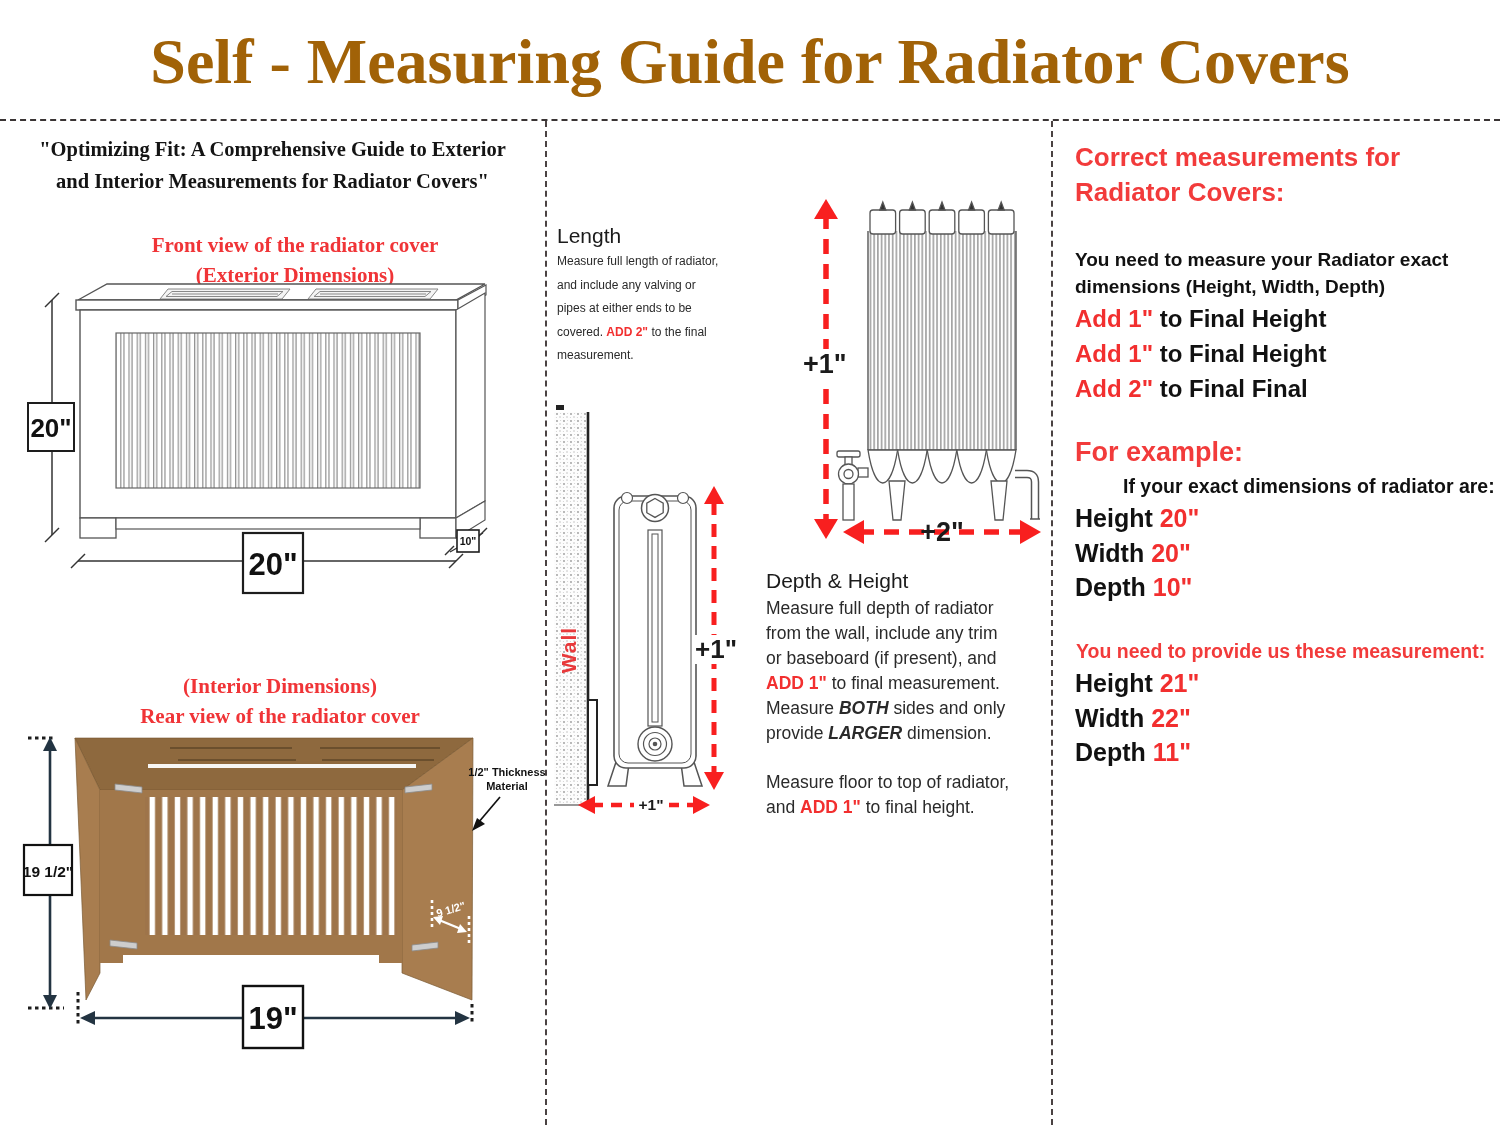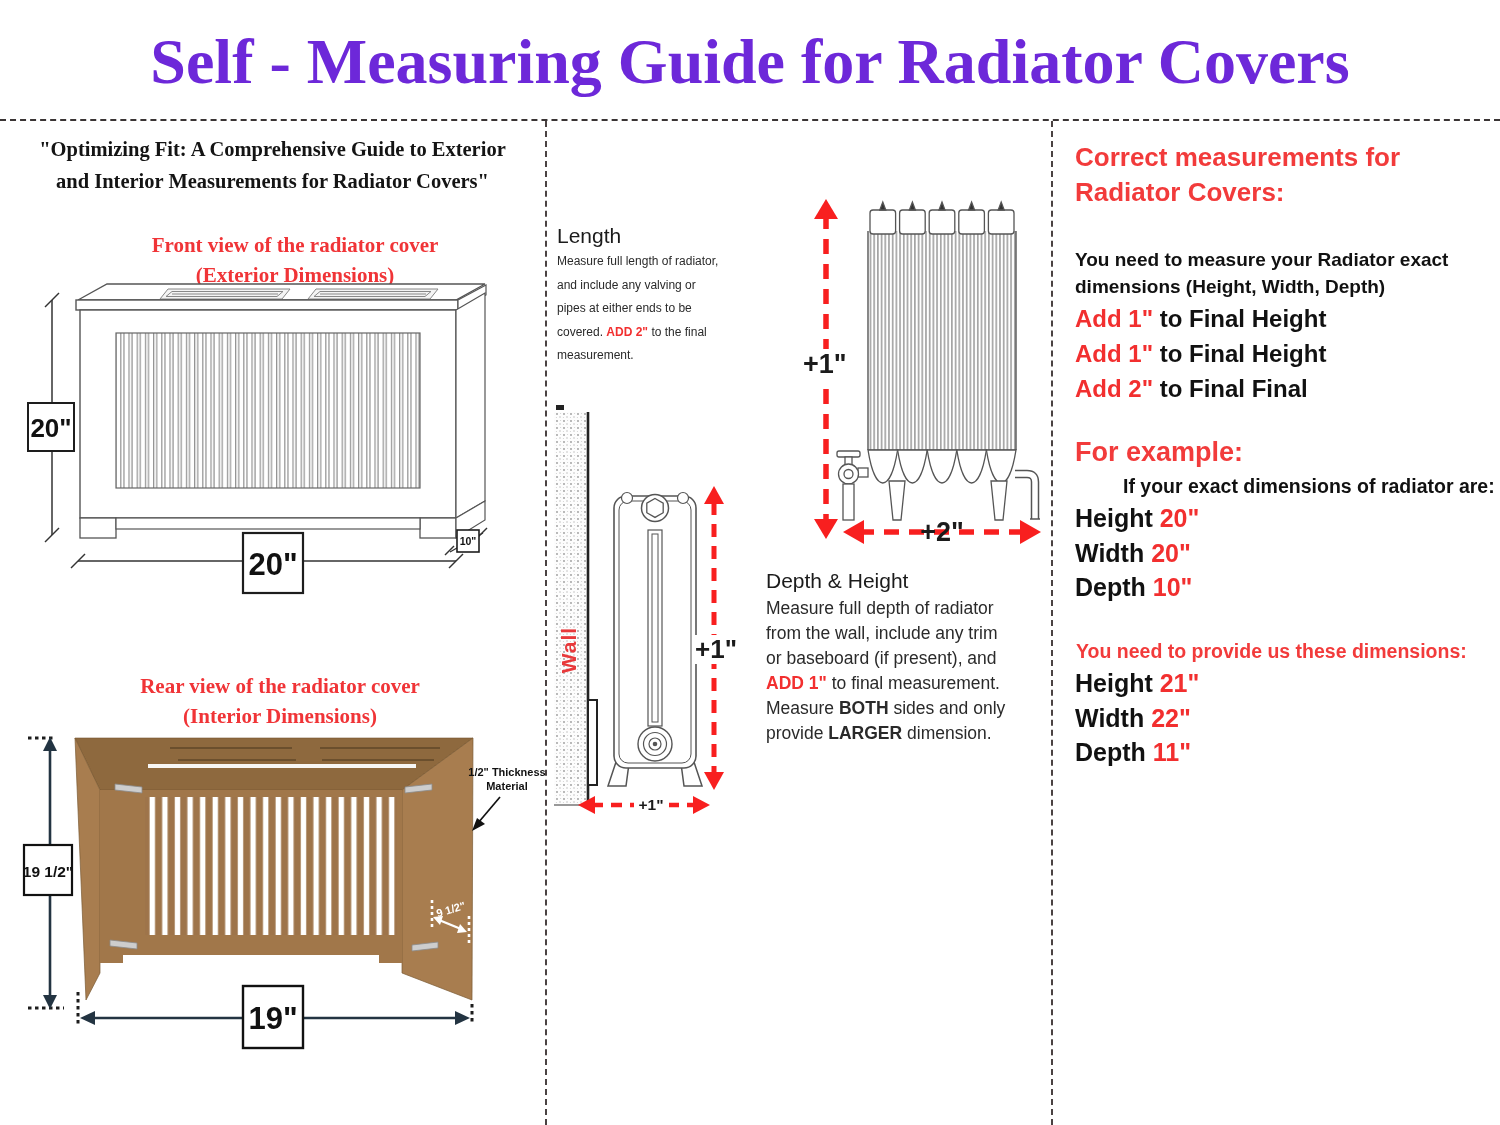--- a/index.html
+++ b/index.html
@@ -4,21 +4,21 @@
 <style>
   html,body{margin:0;padding:0;background:#fff;}
   #page{position:relative;width:1500px;height:1125px;background:#fff;overflow:hidden;
         font-family:"Liberation Sans",sans-serif;color:#111;}
   .abs{position:absolute;}
   svg{overflow:visible;display:block;}
   svg text{font-family:"Liberation Sans",sans-serif;}
 
   
   #title{left:0;top:20px;width:1500px;height:84px;line-height:84px;text-align:center;
-         font-family:"Liberation Serif",serif;font-weight:bold;font-size:64px;color:#6d28d9;
+         font-family:"Liberation Serif",serif;font-weight:bold;font-size:64px;color:#a16207;
          letter-spacing:0px;white-space:nowrap;}
   #top-rule{left:0;top:119px;width:1500px;height:0;border-top:2px dashed #3a3434;}
   .vdiv{top:121px;height:1004px;width:0;border-left:2px dashed #4a4242;}
   #vdiv-left{left:545px;}
   #vdiv-right{left:1051px;}
 
   
   #quote{left:10px;top:133px;width:525px;text-align:center;font-family:"Liberation Serif",serif;
          font-weight:bold;font-size:20.5px;line-height:32px;color:#141414;}
   .red-head{font-family:"Liberation Serif",serif;font-weight:bold;font-size:21px;line-height:30px;
@@ -27,21 +27,21 @@
   #rear-head{left:15px;top:671px;width:530px;}
 
   
   #len-h,#dh-h{font-weight:normal;font-size:21px;color:#1b1b1b;}
   #len-h{left:557px;top:224px;}
   #len-p{left:557px;top:250px;width:280px;font-size:12px;line-height:23.5px;color:#2a2a2a;white-space:pre-line;}
   #dh-h{left:766px;top:569px;}
   #dh-p1{left:766px;top:596px;width:300px;font-size:17.5px;line-height:25px;color:#2a2a2a;white-space:pre-line;}
   #dh-p2{left:766px;top:770px;width:300px;font-size:17.5px;line-height:25px;color:#2a2a2a;white-space:pre-line;}
   .red-inline{color:#f22f2f;font-weight:bold;}
-  .bi{font-weight:bold;}
+  .bi{font-weight:bold;font-style:italic;}
   #plus1-top-label{left:801px;top:349px;font-weight:bold;font-size:27px;color:#1b1b1b;
                    background:#fff;padding:0 2px;}
 
   
   #rc-heading{left:1075px;top:140px;width:380px;font-weight:bold;font-size:26px;line-height:35px;
               color:#f23b3b;white-space:pre-line;}
   #rc-intro{left:1075px;top:247px;width:430px;font-weight:bold;font-size:19px;line-height:26.5px;
             color:#111;white-space:pre-line;}
   #rc-rules{left:1075px;top:301px;font-weight:bold;font-size:24px;line-height:35px;color:#111;}
   #rc-ex-h{left:1075px;top:437px;font-weight:bold;font-size:27px;color:#f23b3b;}
@@ -120,22 +120,22 @@
     <g stroke="#333" stroke-width="1.4">
       <line x1="430" y1="270" x2="463" y2="251"></line>
       <line x1="425" y1="273" x2="434" y2="264"></line>
       <line x1="458" y1="255" x2="467" y2="246"></line>
     </g>
     <rect x="437" y="248" width="22" height="22" fill="#fff" stroke="#1d1d1d" stroke-width="1.6"></rect>
     <text x="448" y="263" text-anchor="middle" font-size="10.5" font-weight="bold" fill="#111">10"</text>
   </svg>
 
   <div class="abs red-head" id="rear-head">
+    <div>(Interior Dimensions)</div>
     <div>Rear view of the radiator cover</div>
-    <div>(Interior Dimensions)</div>
   </div>
 
   <svg class="abs" style="left:20px;top:728px;" width="525" height="335" viewBox="0 0 525 335">
     <defs>
       <pattern id="rslats" width="12.6" height="10" patternUnits="userSpaceOnUse">
         <rect width="12.6" height="10" fill="#9e744a"></rect>
         <rect x="3.6" width="5.4" height="10" fill="#ffffff"></rect>
       </pattern>
     </defs>
 
@@ -326,20 +326,22 @@
     <text x="103" y="412" text-anchor="middle" font-size="15.5" font-weight="bold" fill="#1b1b1b">+1"</text>
   </svg>
 
   <div class="abs" id="dh-h">Depth &amp; Height</div>
   <div class="abs" id="dh-p1"><span>Measure full depth of radiator
 from the wall, include any trim
 or baseboard (if present), and
 </span><span class="red-inline">ADD 1"</span><span> to final measurement.
 Measure </span><span class="bi">BOTH</span><span> sides and only
 provide </span><span class="bi">LARGER</span><span> dimension.</span></div>
+  <div class="abs" id="dh-p2"><span>Measure floor to top of radiator,
+and </span><span class="red-inline">ADD 1"</span><span> to final height.</span></div>
 
   <div class="abs" id="rc-heading">Correct measurements for
 Radiator Covers:</div>
   <div class="abs" id="rc-intro">You need to measure your Radiator exact
 dimensions (Height, Width, Depth)</div>
 
   <div class="abs" id="rc-rules">
     <div><span class="red-inline">Add 1"</span><span> to Final Height</span></div>
     <div><span class="red-inline">Add 1"</span><span> to Final Height</span></div>
     <div><span class="red-inline">Add 2"</span><span> to Final Final</span></div>
@@ -347,21 +349,21 @@
 
   <div class="abs" id="rc-ex-h">For example:</div>
   <div class="abs" id="rc-ex-intro">If your exact dimensions of radiator are:</div>
 
   <div class="abs" id="rc-ex-dims">
     <div><span>Height </span><span class="red-val">20"</span></div>
     <div><span>Width </span><span class="red-val">20"</span></div>
     <div><span>Depth </span><span class="red-val">10"</span></div>
   </div>
 
-  <div class="abs" id="rc-prov-h">You need to provide us these dimensions:</div>
+  <div class="abs" id="rc-prov-h">You need to provide us these measurement:</div>
 
   <div class="abs" id="rc-prov-dims">
     <div><span>Height </span><span class="red-val">21"</span></div>
     <div><span>Width </span><span class="red-val">22"</span></div>
     <div><span>Depth </span><span class="red-val">11"</span></div>
   </div>
 
 </div>
 
 </body></html>

